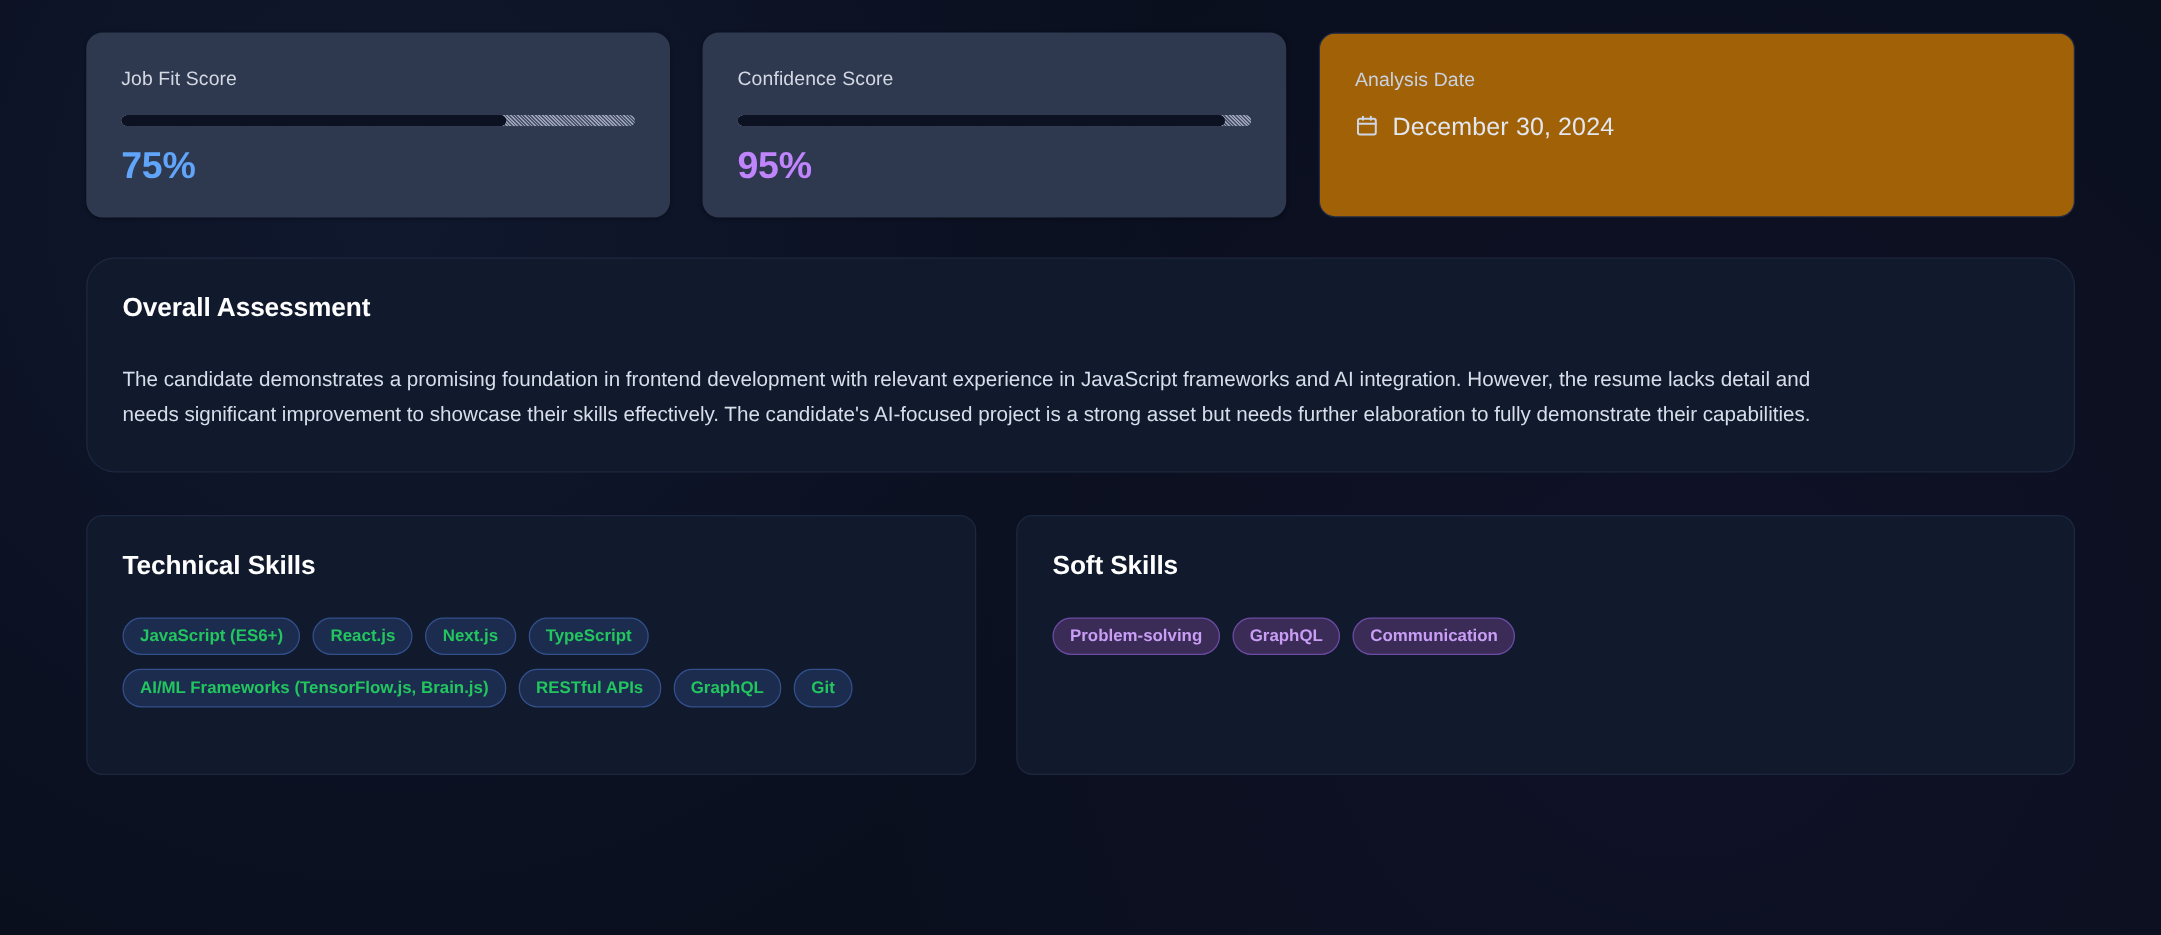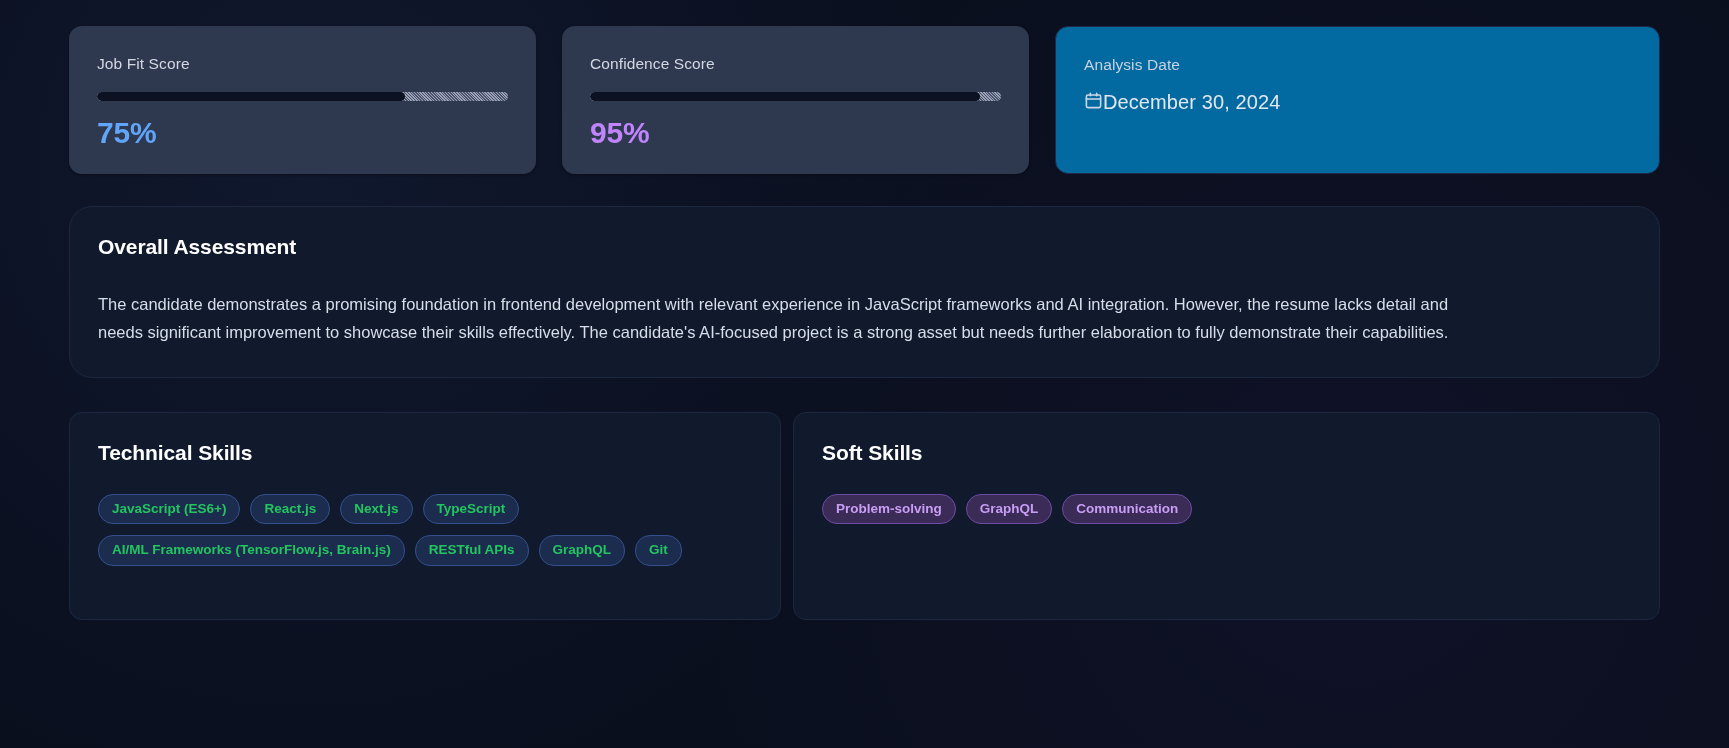--- a/index.html
+++ b/index.html
@@ -43,21 +43,21 @@
     padding: 29px 28px 26px 28px;
     min-height: 144px;
   }
   .metric-card.score {
     flex: 0 0 467px;
     background: #2e3950;
     box-shadow: 0 1px 3px rgba(0,0,0,0.35);
   }
   .metric-card.date {
     flex: 1 1 auto;
-    background: #0369a1;
+    background: #a16207;
     border: 1px solid #1e2a47;
   }
   .metric-label {
     font-size: 15.5px;
     color: #d3d8e3;
     letter-spacing: 0.1px;
     line-height: 1.2;
   }
   .metric-card.date .metric-label { color: #c9d1e0; }
 
@@ -86,20 +86,21 @@
     line-height: 1.05;
     letter-spacing: -0.2px;
   }
   .metric-value.blue { color: #60a5fa; }
   .metric-value.purple { color: #c084fc; }
 
   .date-line {
     margin-top: 16px;
     display: flex;
     align-items: center;
+    gap: 11px;
   }
   .cal-icon { display: block; flex: 0 0 auto; }
   .date-text {
     font-size: 20px;
     color: #e2e7f0;
     letter-spacing: 0.1px;
   }
 
   
   .assessment-card {
@@ -119,21 +120,21 @@
     margin-top: 31px;
     font-size: 16.5px;
     line-height: 1.72;
     color: #d7dde9;
     max-width: 1386px;
   }
 
   
   .skills-row {
     display: flex;
-    gap: 12px;
+    gap: 32px;
     margin-top: 34px;
     align-items: stretch;
   }
   .skills-card {
     background: #111a2d;
     border: 1px solid #1d2840;
     border-radius: 13px;
     padding: 28px 28px 30px 28px;
     min-height: 208px;
   }

